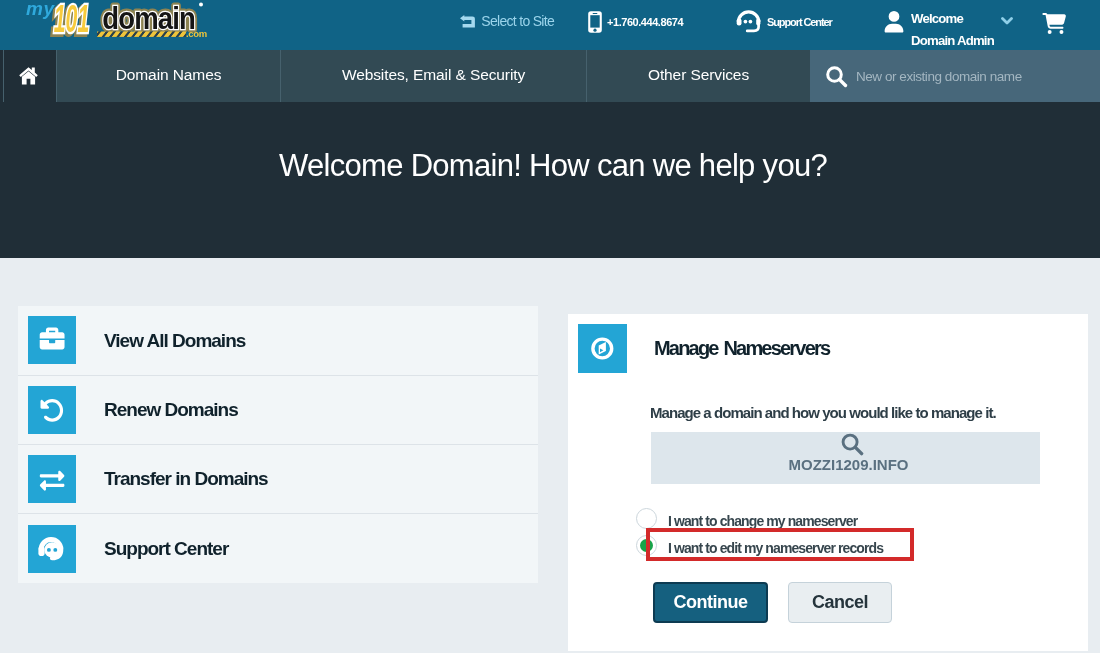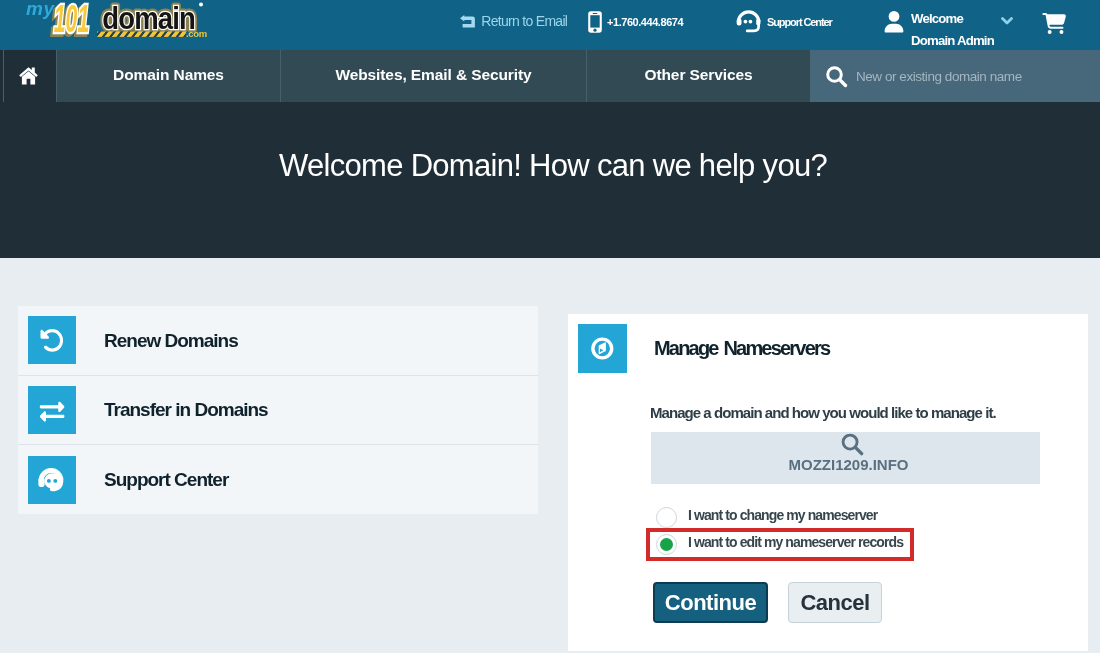--- a/index.html
+++ b/index.html
@@ -13,21 +13,21 @@
   .ret { color:#9bd4eb; font-size:14px; letter-spacing:-0.7px; transform:translateY(-4px); }
   .tbtext { font-size:11px; font-weight:bold; letter-spacing:-0.5px; }
   .tbphone { letter-spacing:-0.45px; }
   .tbwelcome { letter-spacing:-0.8px; }
 
   
   #nav { position:absolute; left:0; top:50px; width:1100px; height:52px; background:#324a54; }
   .navsep { position:absolute; top:0; width:1px; height:52px; background:#46616d; }
   #hometab { position:absolute; left:0; top:0; width:56px; height:52px; background:#202e37; }
   .navtab { position:absolute; top:0; height:52px; display:flex; align-items:center; justify-content:center;
-            color:#fff; font-size:15.5px; font-weight:bold; letter-spacing:-0.1px; padding-bottom:2px; }
+            color:#fff; font-size:15.5px; font-weight:normal; letter-spacing:-0.1px; padding-bottom:2px; }
   #navsearch { position:absolute; left:810px; top:0; width:290px; height:52px; background:#47677a;
                display:flex; align-items:center;text-align:right; }
   #navsearch span { color:#a3b6c1; font-size:13.5px; letter-spacing:-0.45px; }
 
   
   #hero { position:absolute; left:0; top:102px; width:1100px; height:156px; background:#202e37; }
   #hero h1 { position:absolute; left:3px; top:48px; width:1100px; text-align:center; color:#fff;
              font-size:31px; font-weight:400; letter-spacing:-0.7px; line-height:1; }
 
   
@@ -45,31 +45,31 @@
   #card .ic { position:absolute; left:10px; top:10px; width:49px; height:49px; background:#23a5d5; }
   #cardtitle { position:absolute; left:86px; top:10px; height:49px; display:flex; align-items:center;
                font-size:20px; font-weight:bold; color:#10222c; letter-spacing:-1.8px; word-spacing:2px; }
   #seltext { position:absolute; left:82px; top:90px; font-size:15px; font-weight:bold; color:#2e3e47;
              letter-spacing:-0.95px; }
   #dominput { position:absolute; left:83px; top:118px; width:389px; height:52px; background:#dde6ec;
               display:flex; align-items:center;flex-direction:column; }
   #dominput .mg { margin-left:13px; }
   #dominput .dtx { margin-left:6px; font-size:15px; font-weight:bold; color:#5a7080; letter-spacing:0; }
 
-  .radiorow { position:absolute; left:88px; height:22px; display:flex; align-items:flex-start; }
+  .radiorow { position:absolute; left:68px; height:22px; display:flex; align-items:flex-end; }
   .rcirc { width:21px; height:21px; border-radius:50%; background:#fff; border:1px solid #ccd6dc;
            display:flex; align-items:center; justify-content:center; }
   .rdot { width:13px; height:13px; border-radius:50%; background:#18a349; }
   .rlabel { margin-left:11px; font-size:14px; font-weight:bold; color:#37464e; letter-spacing:-0.9px; }
   #redbox { position:absolute; left:77.5px; top:213.5px; width:268px; height:33px; border:4px solid #d32a2a; }
 
-  .btn { position:absolute; top:268px; height:41px; border-radius:4px; font-size:22px; font-weight:bold;
+  .btn { position:absolute; top:268px; height:41px; border-radius:4px; font-size:18px; font-weight:bold;
          display:flex; align-items:center; justify-content:center; letter-spacing:-0.5px; }
   #btncontinue { left:85px; width:115px; background:#15607f; border:2px solid #0d3b52; color:#fff; }
-  #btncancel { left:220px; width:94px; background:#e9eef1; border:1px solid #c5d2da; color:#25343c; }
+  #btncancel { left:220px; width:104px; background:#e9eef1; border:1px solid #c5d2da; color:#25343c; }
 </style>
 </head>
 <body>
   <div id="topbar">
     <svg class="abs" style="left:0;top:0" width="240" height="50" viewBox="0 0 240 50">
       <defs>
         <pattern id="hz" width="7.4" height="6" patternUnits="userSpaceOnUse" patternTransform="skewX(-38)">
           <rect width="7.4" height="6" fill="#29404c"></rect>
           <rect x="0" width="4.6" height="6" fill="#efc53a"></rect>
         </pattern>
@@ -84,21 +84,21 @@
         <text transform="scale(0.86 1)" x="119" y="29" letter-spacing="-1" stroke="#fff" stroke-width="2.6" fill="#151515" paint-order="stroke">domain</text>
       </g>
       <rect x="97" y="31.5" width="89" height="5.4" fill="url(#hz)"></rect>
       <text x="186" y="37" font-size="9.5" font-weight="bold" fill="#efc53a" letter-spacing="-0.3">.com</text>
       <circle cx="201" cy="4.5" r="2" fill="#fff"></circle>
     </svg>
     <div class="tbitem ret" style="left:460px">
       <svg width="15.3" height="12.6" viewBox="0 0 15.3 12.6" style="margin-right:6px; margin-top:1px">
         <path d="M0 3.2 L4.3 0 L4.3 1.4 L12.4 1.4 Q14.9 1.4 14.9 3.9 L14.9 12.4 L2.6 12.4 L2.6 8.9 L11.4 8.9 L11.4 5 L4.3 5 L4.3 6.4 Z" fill="#a5d9ef"></path>
       </svg>
-      <span>Return to Email</span>
+      <span>Select to Site</span>
     </div>
     <div class="tbitem" style="left:588px; transform:translateY(-3px)">
       <svg width="14" height="22" viewBox="0 0 14 22" style="margin-right:5px">
         <rect x="0.2" y="0.2" width="13.6" height="21.6" rx="2.8" fill="#fff"></rect>
         <rect x="2.3" y="4.2" width="9.4" height="12.4" fill="#106386"></rect>
         <rect x="4.6" y="1.9" width="4.8" height="1.2" rx="0.6" fill="#106386"></rect>
         <circle cx="7" cy="19.2" r="1.6" fill="#106386"></circle>
       </svg>
       <span class="tbtext tbphone">+1.760.444.8674</span>
     </div>
@@ -154,20 +154,28 @@
       </svg>
       <span style="margin-left:8px">New or existing domain name</span>
     </div>
   </div>
 
   <div id="hero">
     <h1>Welcome Domain! How can we help you?</h1>
   </div>
 
   <div id="list">
+    <div class="litem">
+      <div class="ic"><svg width="48" height="48" viewBox="0 0 512 512">
+          <g transform="translate(125,107) scale(0.517,0.52)">
+            <path fill="#fff" d="M320 336c0 8.84-7.16 16-16 16h-96c-8.84 0-16-7.16-16-16v-48H0v144c0 25.6 22.4 48 48 48h416c25.6 0 48-22.4 48-48V288H320v48zm144-208h-80V80c0-25.6-22.4-48-48-48H176c-25.6 0-48 22.4-48 48v48H48c-25.6 0-48 22.4-48 48v80h512v-80c0-25.6-22.4-48-48-48zm-144 0H192V96h128v32z"></path>
+          </g>
+        </svg></div>
+      <div class="tx">View All Domains</div>
+    </div>
     <div class="litem">
       <div class="ic"><svg width="48" height="48" viewBox="0 0 512 512">
           <g transform="translate(125,122) scale(0.52,0.54)">
             <path fill="#fff" d="M48.5 224H40c-13.3 0-24-10.7-24-24V72c0-9.7 5.8-18.5 14.8-22.2s19.3-1.7 26.2 5.2L98.6 96.6c87.6-86.5 228.7-86.2 315.8 1c87.5 87.5 87.5 229.3 0 316.8s-229.3 87.5-316.8 0c-12.5-12.5-12.5-32.8 0-45.3s32.8-12.5 45.3 0c62.5 62.5 163.8 62.5 226.3 0s62.5-163.8 0-226.3c-62.2-62.2-162.7-62.5-225.3-1L185 183c6.9 6.9 8.9 17.2 5.2 26.2s-12.5 14.8-22.2 14.8H48.5z"></path>
           </g>
         </svg></div>
       <div class="tx">Renew Domains</div>
     </div>
     <div class="litem">
       <div class="ic"><svg width="48" height="48" viewBox="0 0 512 512">

